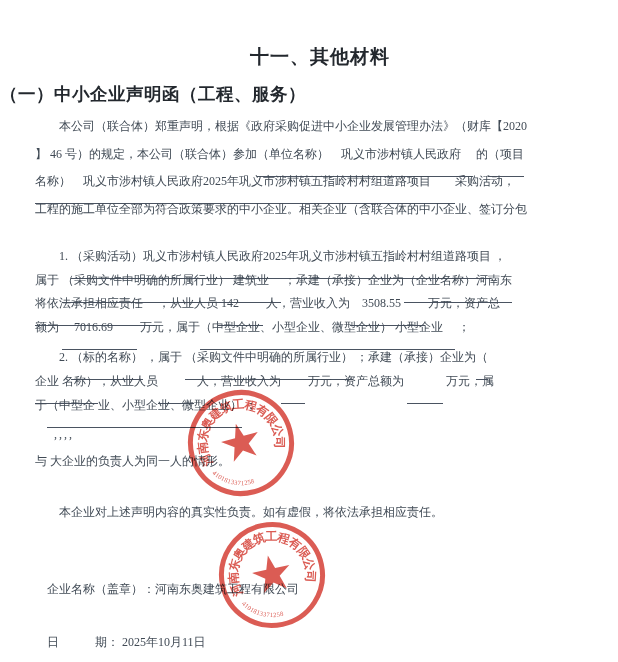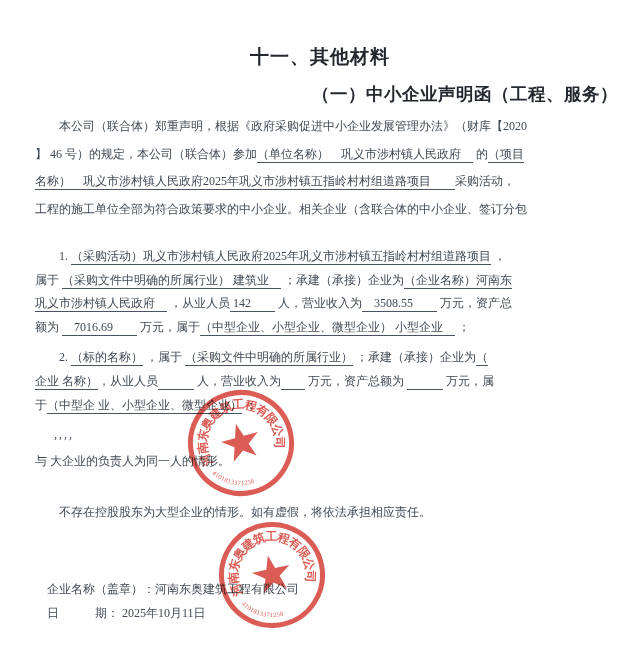--- a/index.html
+++ b/index.html
@@ -2,33 +2,33 @@
 <html><head>
 <meta charset="utf-8">
 <style>
   html,body{margin:0;padding:0;background:#ffffff;}
   .page{
     position:relative;width:618px;height:662px;background:#ffffff;overflow:hidden;
     font-family:"Liberation Serif","DejaVu Serif",serif;color:#404a55;
   }
   .t1{position:absolute;left:11px;top:44px;width:100%;margin:0;text-align:center;
       font-size:19px;font-weight:bold;color:#23282e;letter-spacing:1px;}
-  .t2{position:absolute;left:0;top:82px;width:100%;margin:0;text-align:right;
+  .t2{position:absolute;left:0;top:82px;width:100%;margin:0;text-align:left;
       font-size:17.5px;font-weight:bold;color:#23282e;letter-spacing:0.5px;}
   .para{position:absolute;left:35px;width:556px;font-size:12px;line-height:24px;}
   .para .line{white-space:pre;}
-  .u{border-bottom:1.2px solid #4a5361;padding-bottom:1px;}
+  .u{border-bottom:1.2px solid #4a5361;padding-bottom:15px;}
   .p-intro{top:113px;line-height:27.6px;}
   .p-item1{top:245px;line-height:23.7px;}
   .p-item2{top:345px;line-height:24.2px;}
   .p-quotes{top:427px;line-height:14px;padding-left:19px;font-size:12px;letter-spacing:2px;}
   .p-closing1{top:448px;line-height:26.6px;}
   .p-closing2{top:499px;line-height:26px;}
   .p-company{top:577px;}
-  .p-date{top:601px;}
+  .p-date{top:630px;}
   .stamp{position:absolute;opacity:0.88;mix-blend-mode:multiply;}
   .stamp-a{left:176px;top:378px;}
   .stamp-b{left:207px;top:510px;}
   .stamp text{font-family:"Liberation Serif","DejaVu Serif",serif;}
   .stamp .ctext{font-size:12px;letter-spacing:0.2px;font-weight:bold;}
   .stamp .ntext{font-size:6.5px;letter-spacing:0.2px;}
 </style>
 </head>
 <body>
 
@@ -39,36 +39,36 @@
 
   <div class="para p-intro">
       <div class="line"><span>　　本公司（联合体）郑重声明，根据《政府采购促进中小企业发展管理办法》（财库【2020</span></div>
       <div class="line"><span>】 46 号）的规定，本公司（联合体）参加</span><span class="u">（单位名称）　巩义市涉村镇人民政府　</span><span> 的</span><span class="u">（项目</span></div>
       <div class="line"><span class="u">名称）　巩义市涉村镇人民政府2025年巩义市涉村镇五指岭村村组道路项目　　</span><span>采购活动，</span></div>
       <div class="line"><span>工程的施工单位全部为符合政策要求的中小企业。相关企业（含联合体的中小企业、签订分包</span></div>
     </div>
   <div class="para p-item1">
       <div class="line"><span>　　1. </span><span class="u">（采购活动）巩义市涉村镇人民政府2025年巩义市涉村镇五指岭村村组道路项目</span><span> ，</span></div>
       <div class="line"><span>属于 </span><span class="u">（采购文件中明确的所属行业） 建筑业　</span><span> ；承建（承接）企业为</span><span class="u">（企业名称）河南东</span></div>
-      <div class="line"><span class="u">巩义市涉村镇人民政府　</span><span> ，从业人员</span><span class="u"> 142　　</span><span> 人，营业收入为</span><span class="u">　3508.55　　</span><span> 万元，资产总</span></div>
+      <div class="line"><span class="u">将依法承担相应责任　</span><span> ，从业人员</span><span class="u"> 142　　</span><span> 人，营业收入为</span><span class="u">　3508.55　　</span><span> 万元，资产总</span></div>
       <div class="line"><span>额为 </span><span class="u">　7016.69　　</span><span> 万元，属于</span><span class="u">（中型企业、小型企业、微型企业） 小型企业　</span><span> ；</span></div>
     </div>
   <div class="para p-item2">
       <div class="line"><span>　　2. </span><span class="u">（标的名称）</span><span> ，属于 </span><span class="u">（采购文件中明确的所属行业）</span><span> ；承建（承接）企业为</span><span class="u">（</span></div>
       <div class="line"><span class="u">企业 名称）</span><span>，从业人员</span><span class="u">　　　</span><span> 人，营业收入为</span><span class="u">　　</span><span> 万元，资产总额为 </span><span class="u">　　　</span><span> 万元，属</span></div>
       <div class="line"><span>于</span><span class="u">（中型企 业、小型企业、微型企业）</span><span> ；</span></div>
     </div>
   <div class="para p-quotes">
       <div class="line"><span>,,,,</span></div>
     </div>
   <div class="para p-closing1">
       <div class="line"><span>与 大企业的负责人为同一人的情形。</span></div>
     </div>
   <div class="para p-closing2">
-      <div class="line"><span>　　不存在控股股东为大型企业的情形。如有虚假，将依法承担相应责任。</span></div>
+      <div class="line"><span>　　本企业对上述声明内容的真实性负责。如有虚假，将依法承担相应责任。</span></div>
     </div>
   <div class="para p-company">
       <div class="line"><span>　企业名称（盖章）：河南东奥建筑工程有限公司</span></div>
     </div>
   <div class="para p-date">
       <div class="line"><span>　日　　　期： 2025年10月11日</span></div>
     </div>
 
   <svg class="stamp stamp-a" width="130" height="130" viewBox="-65 -65 130 130">
     <g transform="rotate(-15)">

